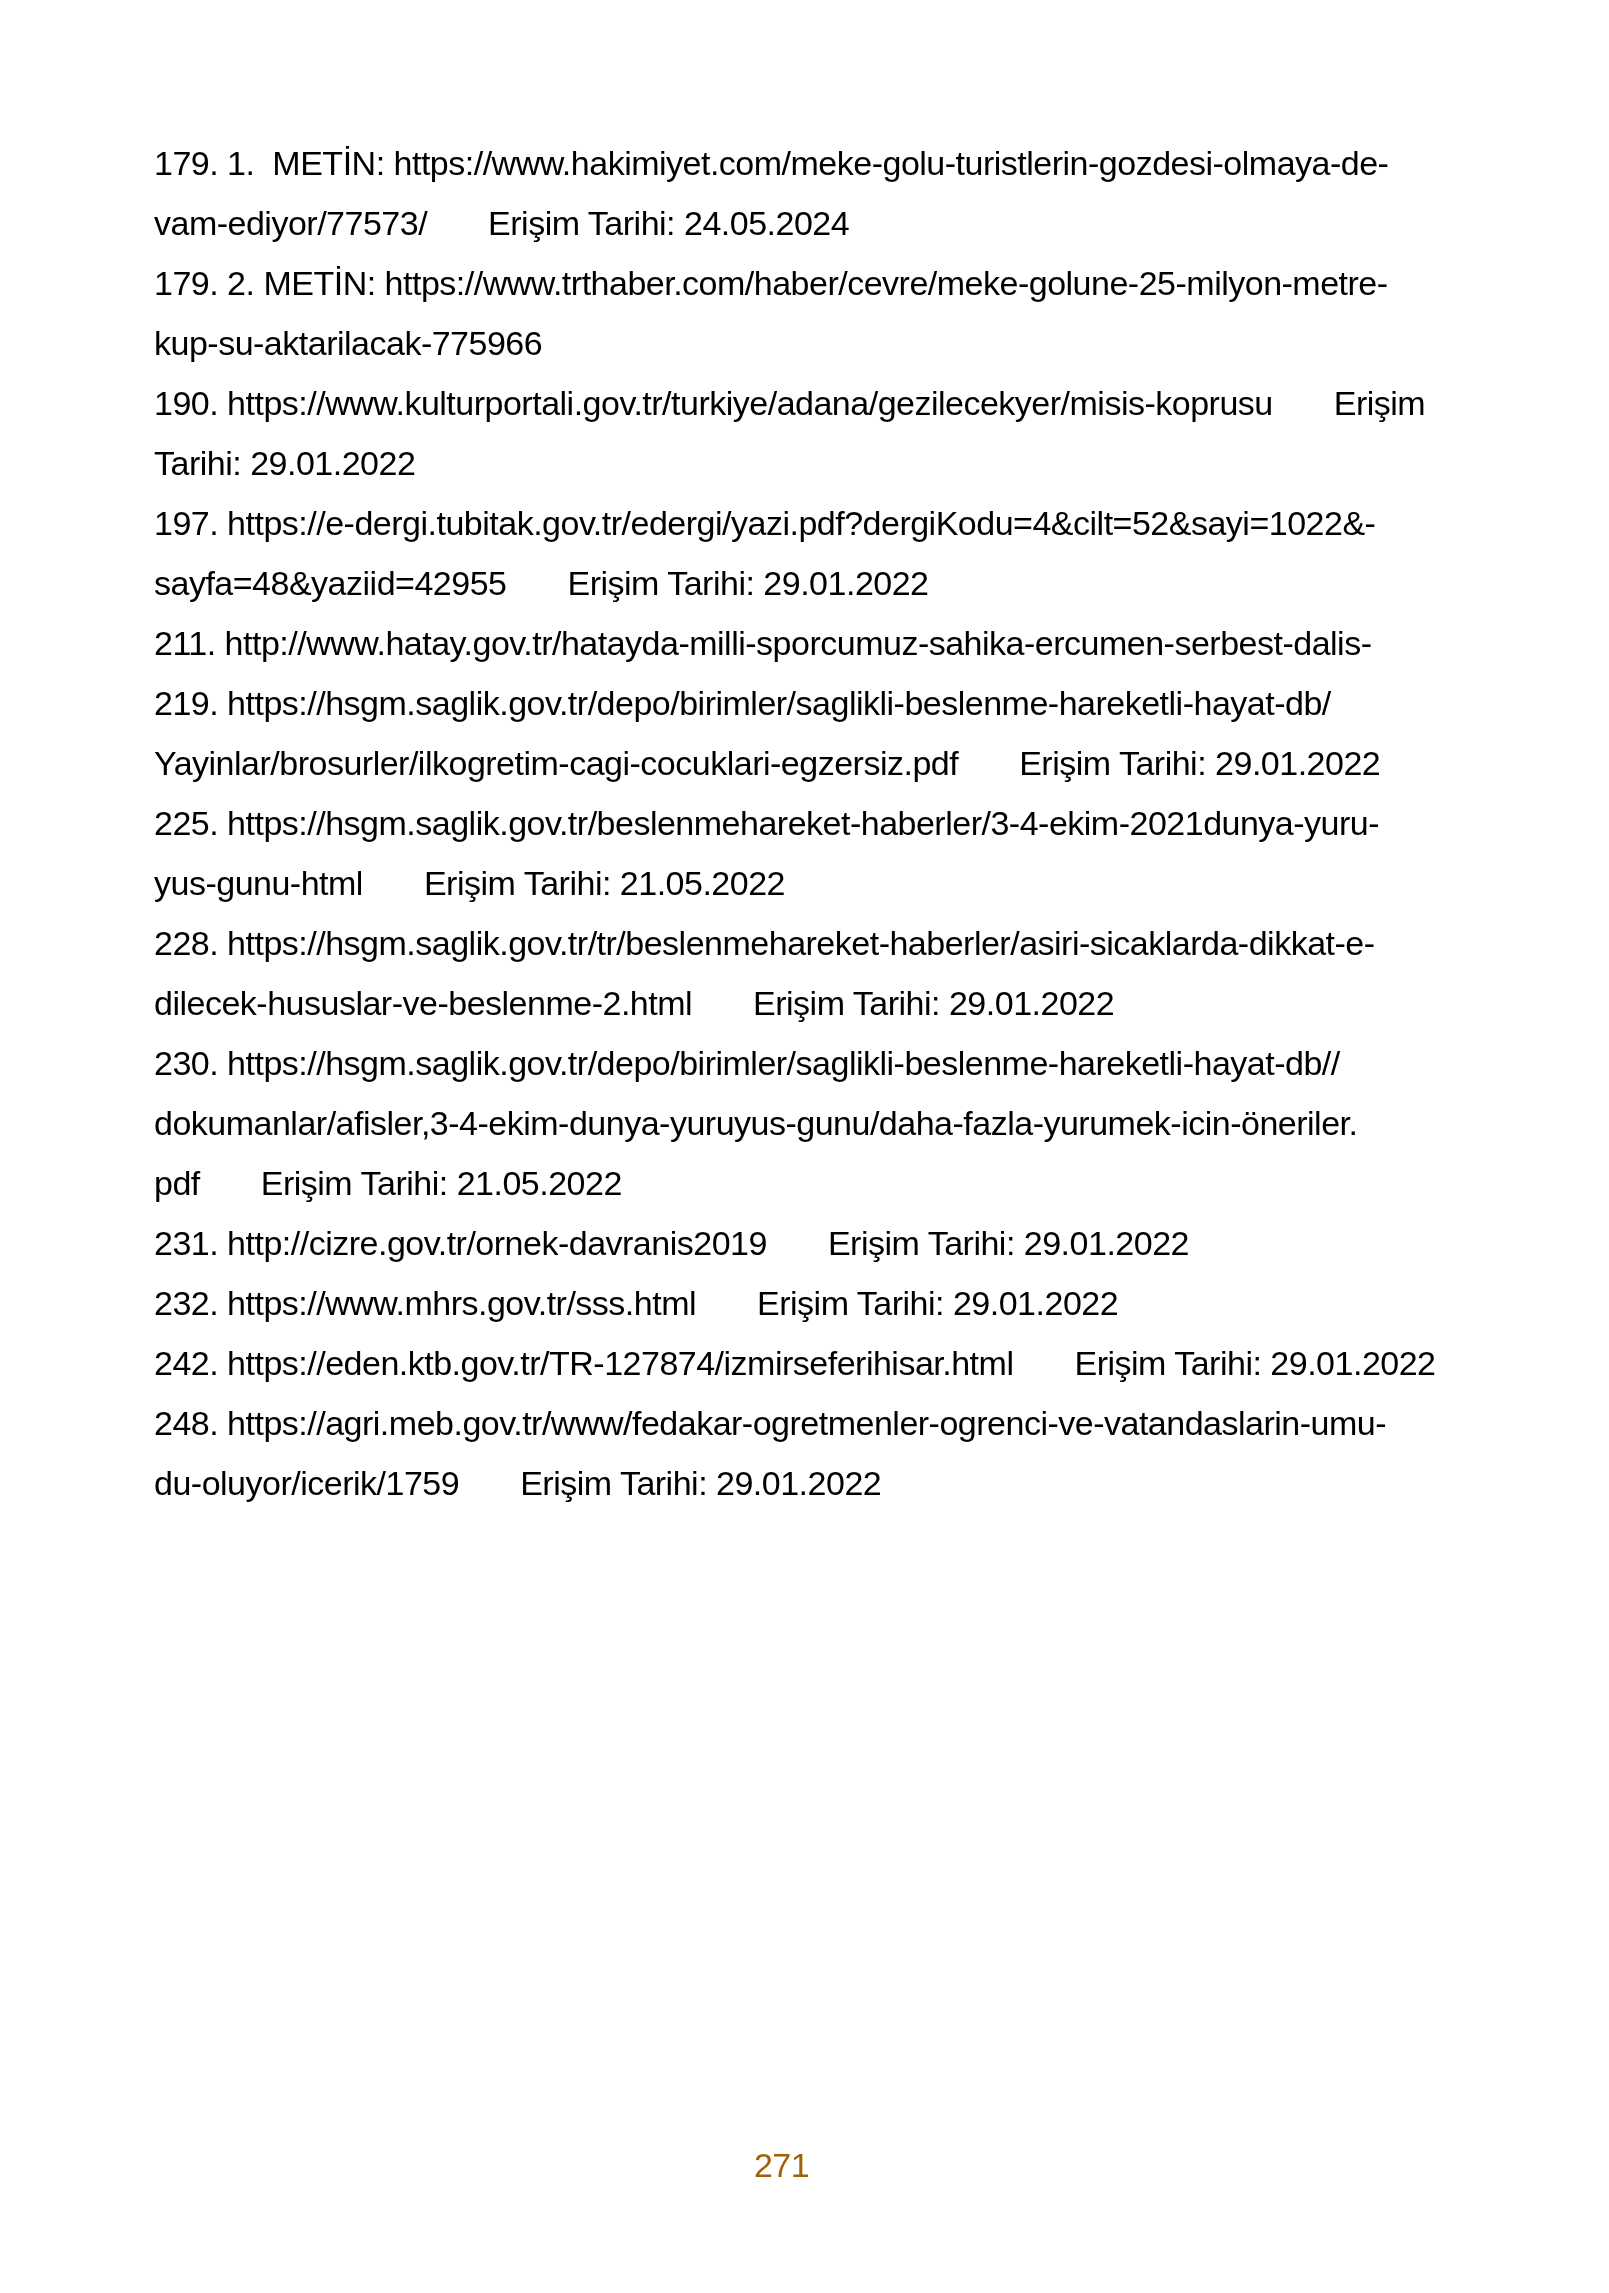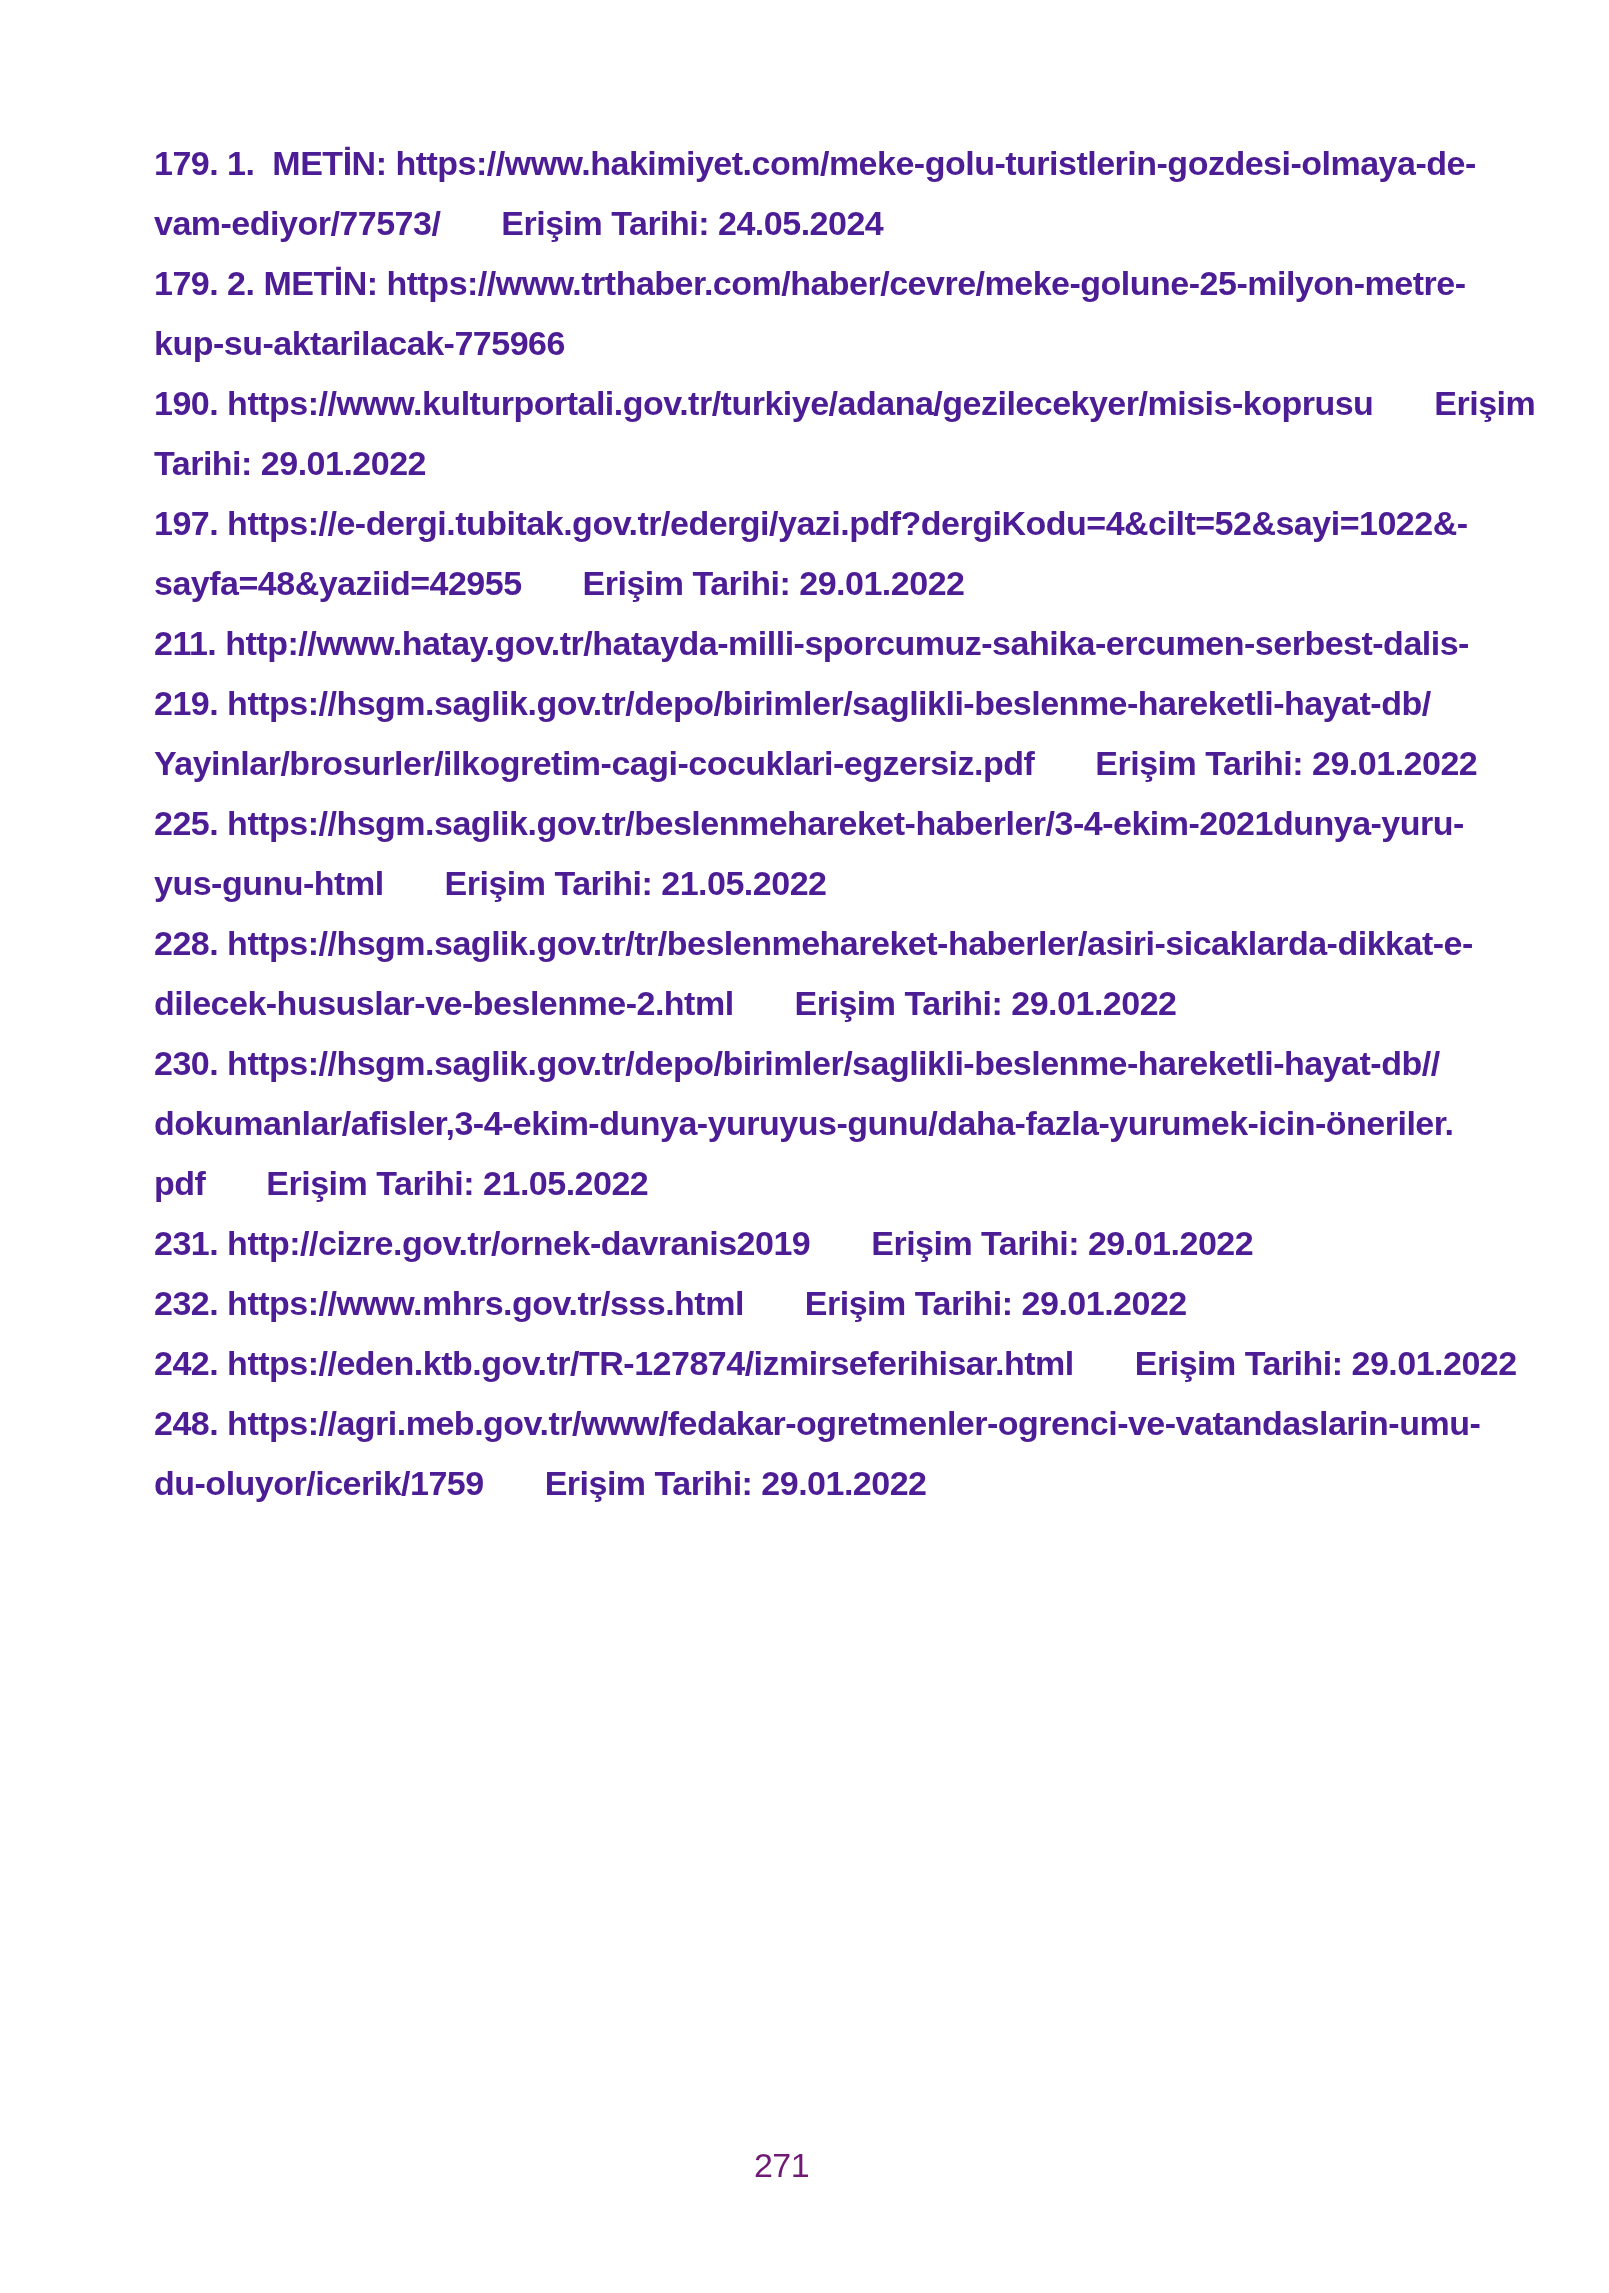--- a/index.html
+++ b/index.html
@@ -17,24 +17,24 @@
   .page {
     position: absolute;
     inset: 0;
     background: #ffffff;
   }
   .refs {
     position: absolute;
     top: 133px;
     left: 154px;
     right: 114px;
-    color: #4c1d95;
+    color: #000000;
     font-size: 34px;
     letter-spacing: -0.5px;
-    font-weight: 700;
+    font-weight: 400;
   }
   .ref {
     margin: 0;
     padding: 0;
   }
   .line {
     height: 60px;
     line-height: 60px;
     white-space: pre;
   }
@@ -42,21 +42,21 @@
     display: inline-block;
     width: 61px;
     height: 0.9px;
   }
   .page-number {
     position: absolute;
     top: 2144px;
     left: 0;
     width: 1563px;
     text-align: center;
-    color: #701a75;
+    color: #a16207;
     font-size: 34px;
     letter-spacing: -0.5px;
     line-height: 42px;
   }
 </style>
 </head>
 <body>
 
 <div class="page">
   <div class="refs" id="refs-list">

